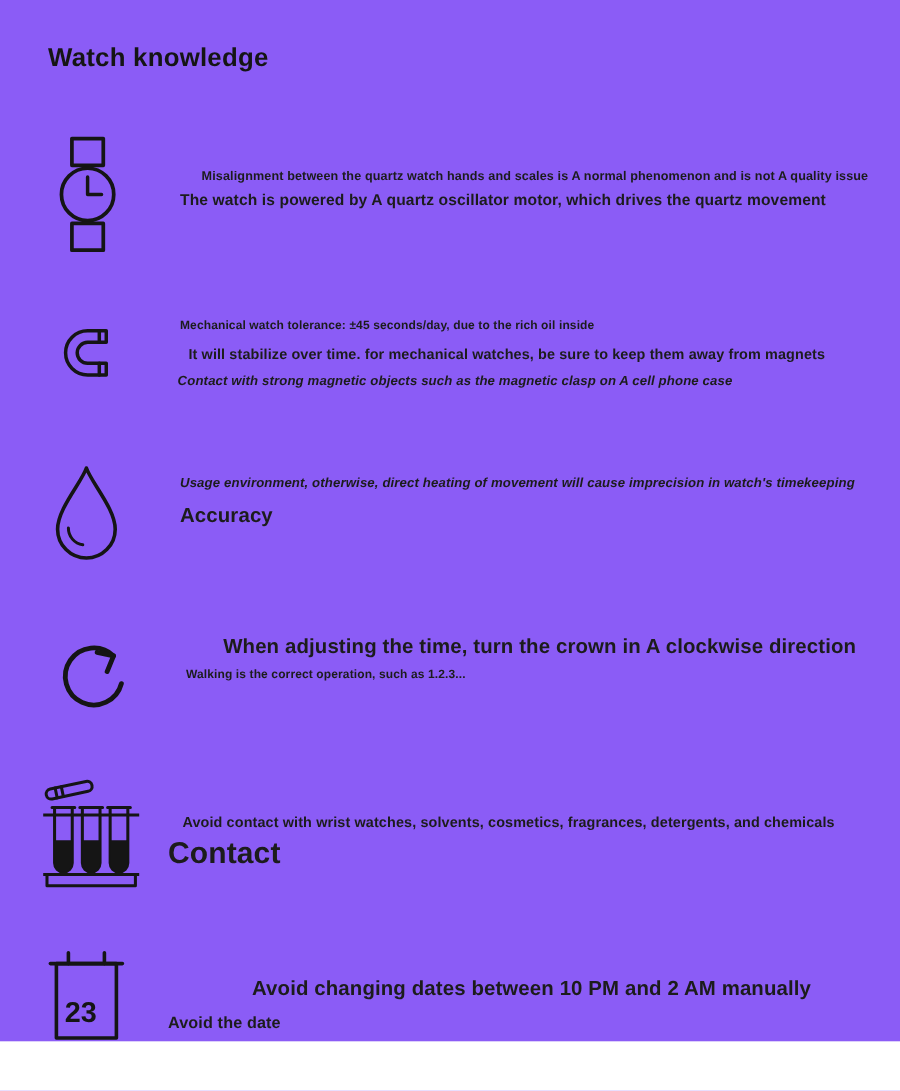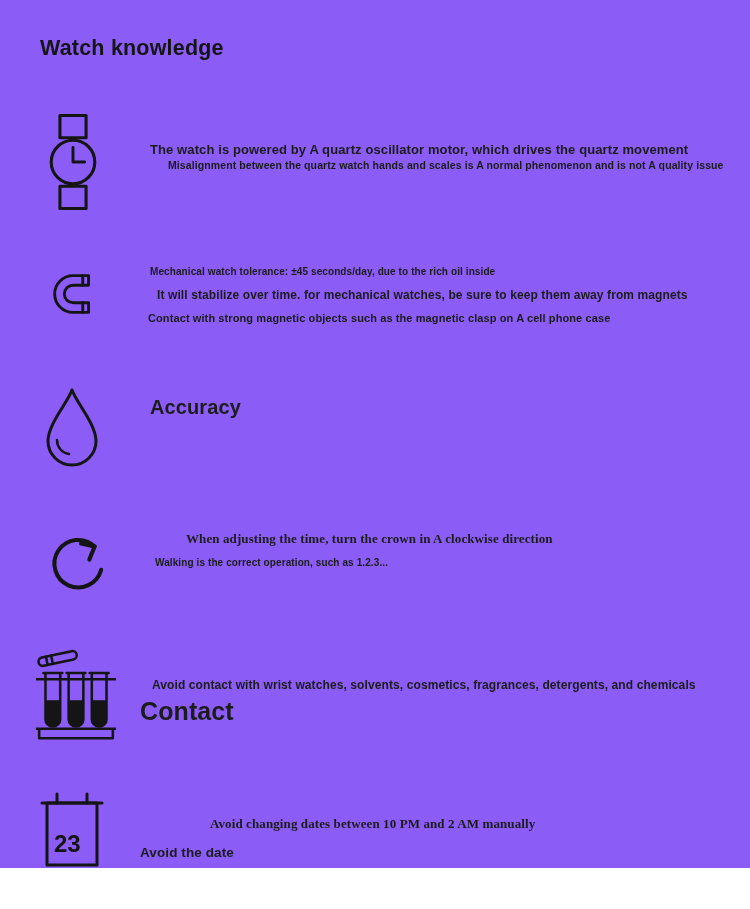--- a/index.html
+++ b/index.html
@@ -30,27 +30,27 @@
   .i6 { left: 40px;  top: 788px; width: 64px; height: 84px; }
   .text { position: absolute; }
   .t1 { left: 150px; top: 141px; }
   .t2 { left: 148px; top: 263px; }
   .t3 { left: 143px; top: 396px; }
   .t4 { left: 155px; top: 529px; }
   .t5 { left: 140px; top: 677px; }
   .t6 { left: 140px; top: 814px; }
   .ln { font-weight: 700; white-space: nowrap; letter-spacing: 0.1px; color: #1c1c1c; }
   .fs10-5 { font-size: 10.5px; }
-  .fs11   { font-size: 11px; }
+  .fs11   { font-size: 11px; font-style: italic; }
   .fs12   { font-size: 12px; }
   .fs13   { font-size: 13px; }
   .fs13-5 { font-size: 13.5px; }
   .fs14   { font-size: 10px; }
-  .fs14-5 { font-size: 13px; font-family: Liberation Serif, serif; }
-  .fs17   { font-size: 20px; }
+  .fs14-5 { font-size: 17px; }
+  .fs17   { font-size: 17px; }
   .fs19   { font-size: 25px; }
   .lh13 { line-height: 13px; }
   .lh14 { line-height: 14px; }
   .lh15 { line-height: 15px; }
   .lh16 { line-height: 16px; }
   .lh18 { line-height: 18px; }
   .lh19 { line-height: 19px; }
   .lh22 { line-height: 22px; }
   .lh24 { line-height: 24px; }
   .mb3 { margin-bottom: 11px; }
@@ -76,22 +76,22 @@
 
   <div class="icon i1">
     <svg viewBox="0 0 64 100" fill="none" stroke="#151515" stroke-width="3.2" stroke-linecap="round" stroke-linejoin="round">
       <rect x="18.5" y="2" width="27" height="23"></rect>
       <circle cx="32" cy="50" r="22.5"></circle>
       <path d="M32 50 V35 M32 50 H44" stroke-width="3"></path>
       <rect x="18.5" y="75" width="27" height="23"></rect>
     </svg>
   </div>
   <div class="text t1">
+    <div class="ln fs10-5 lh13 mb4 i-18">Misalignment between the quartz watch hands and scales is A normal phenomenon and is not A quality issue</div>
     <div class="ln fs13 lh18">The watch is powered by A quartz oscillator motor, which drives the quartz movement</div>
-    <div class="ln fs10-5 lh13 mb4 i-18">Misalignment between the quartz watch hands and scales is A normal phenomenon and is not A quality issue</div>
   </div>
 
   <div class="icon i2">
     <svg viewBox="0 0 64 64" fill="none" stroke="#151515" stroke-width="3" stroke-linecap="round" stroke-linejoin="round">
       <path d="M46 13 H30 A19 19 0 0 0 30 51 H46 V41 H30 A9 9 0 0 1 30 23 H46 Z"></path>
       <path d="M40 13 V23 M40 41 V51"></path>
     </svg>
   </div>
   <div class="text t2">
     <div class="ln fs14 lh18 mb6 i-2">Mechanical watch tolerance: ±45 seconds/day, due to the rich oil inside</div>
@@ -99,20 +99,21 @@
     <div class="ln fs11 lh14">Contact with strong magnetic objects such as the magnetic clasp on A cell phone case</div>
   </div>
 
   <div class="icon i3">
     <svg viewBox="0 0 64 82" fill="none" stroke="#151515" stroke-width="3" stroke-linecap="round" stroke-linejoin="round">
       <path d="M32 4 C28 16 8 38 8 55 A24 24 0 0 0 56 55 C56 38 36 16 32 4 Z"></path>
       <path d="M17 54 A14 14 0 0 0 29 68" stroke-width="2.5"></path>
     </svg>
   </div>
   <div class="text t3">
+    <div class="ln fs11 lh15 mb8 i-7">Usage environment, otherwise, direct heating of movement will cause imprecision in watch's timekeeping</div>
     <div class="ln fs17 lh22 i-7">Accuracy</div>
   </div>
 
   <div class="icon i4">
     <svg viewBox="0 0 64 64" fill="none" stroke="#151515" stroke-width="3.4" stroke-linecap="round" stroke-linejoin="round">
       <path d="M46 19 A20 20 0 1 0 51.5 38.5"></path>
       <path d="M46 19 L34.5 16.5 M46 19 L41.5 30"></path>
     </svg>
   </div>
   <div class="text t4">

